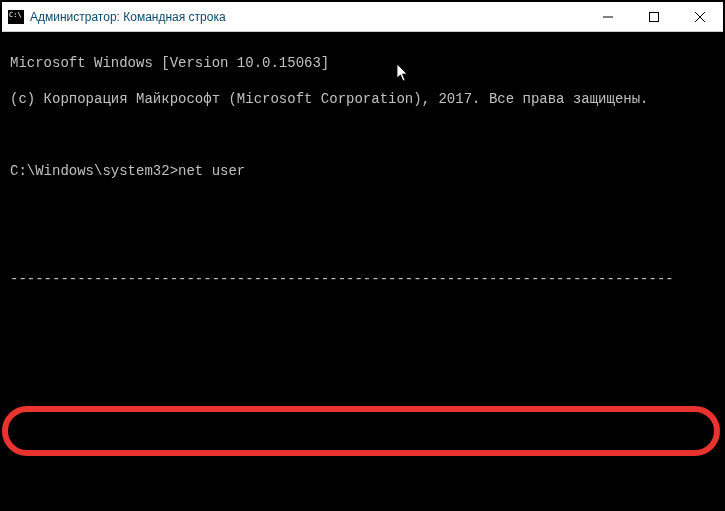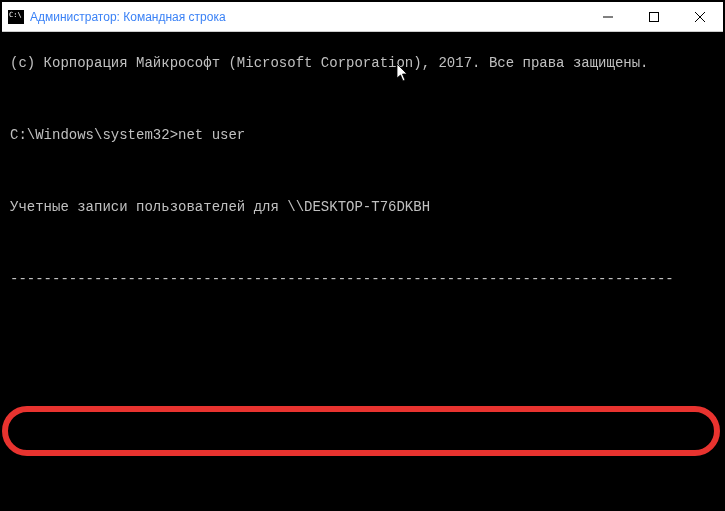--- a/index.html
+++ b/index.html
@@ -30,21 +30,21 @@
       content: "C:\\";
       position: absolute;
       top: 1px;
       left: 1px;
       color: #fff;
       font-size: 7px;
       font-family: monospace;
     }
     .titlebar-title {
       font-size: 12px;
-      color: #3b82f6;
+      color: #0c4a6e;
       flex: 1;
     }
     .titlebar-controls {
       display: flex;
       height: 100%;
     }
     .titlebar-btn {
       width: 46px;
       height: 100%;
       display: flex;
@@ -106,25 +106,25 @@
     <div class="titlebar-btn close">
       <svg width="10" height="10" viewBox="0 0 10 10">
           <line x1="0" y1="0" x2="10" y2="10" stroke="#000" stroke-width="1"></line>
           <line x1="10" y1="0" x2="0" y2="10" stroke="#000" stroke-width="1"></line>
         </svg>
     </div>
   </div>
 </div>
 
 <div class="terminal">
+<span class="line">Microsoft Windows [Version 10.0.15063]</span>
 <span class="line">(c) Корпорация Майкрософт (Microsoft Corporation), 2017. Все права защищены.</span>
 <span class="line"></span>
 <span class="line">C:\Windows\system32&gt;net user</span>
 <span class="line"></span>
-<span class="line">Учетные записи пользователей для \\DESKTOP-T76DKBH</span>
 <span class="line"></span>
 <span class="line">-------------------------------------------------------------------------------</span>
 <span class="line"></span>
 <span class="line"></span>
 
 
 
 
 
 

